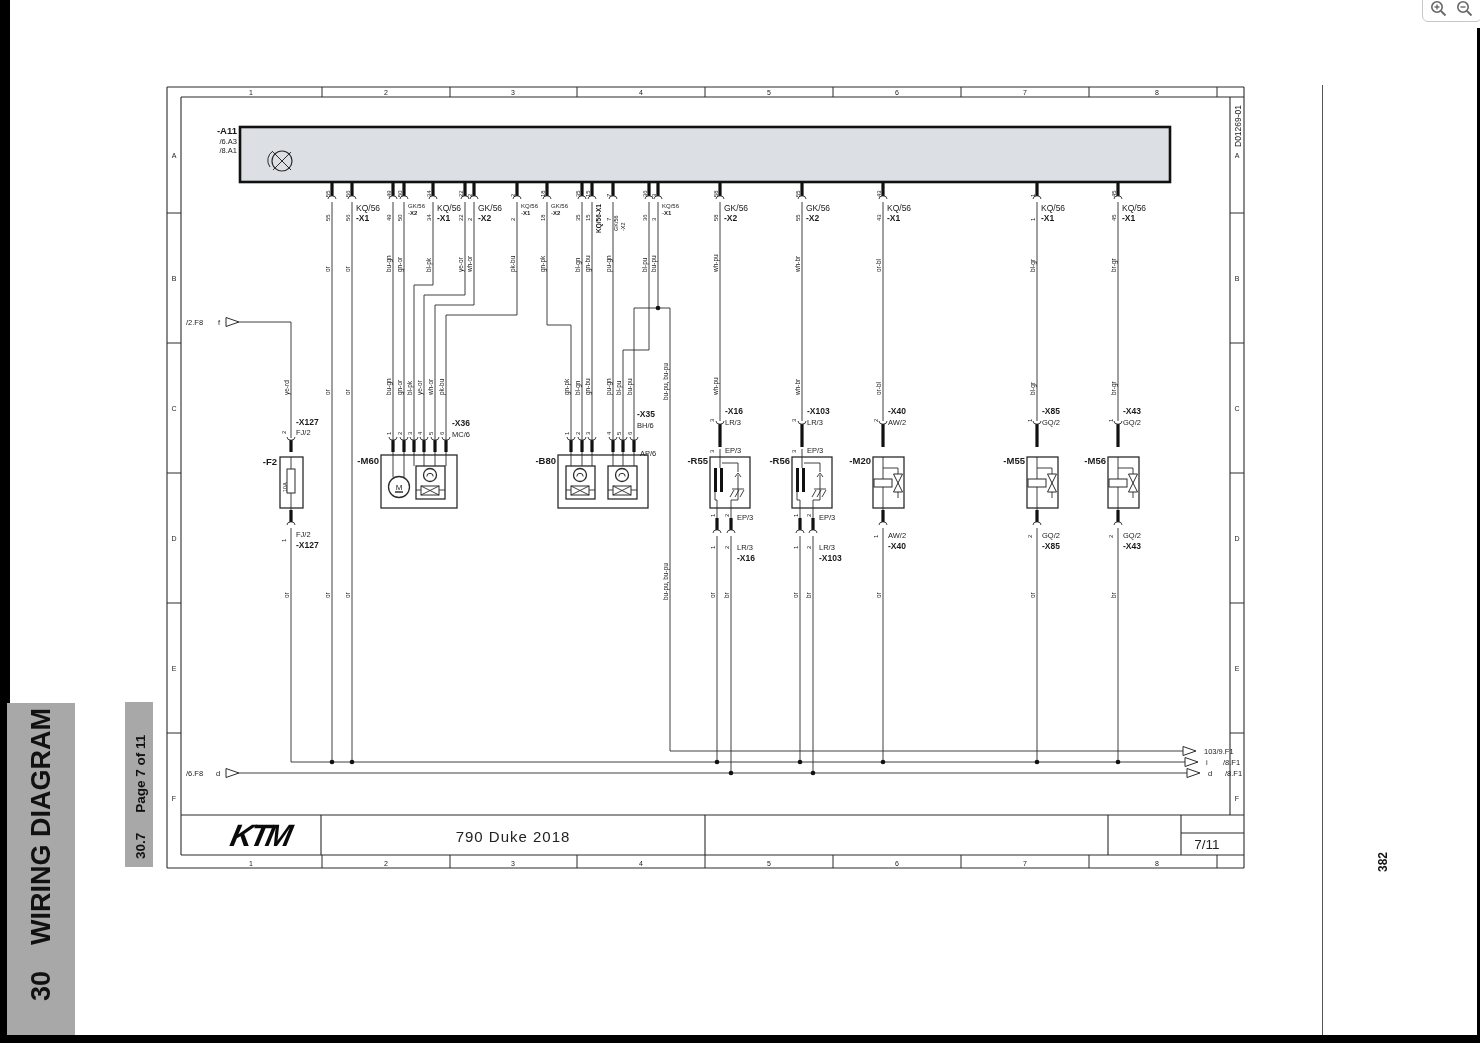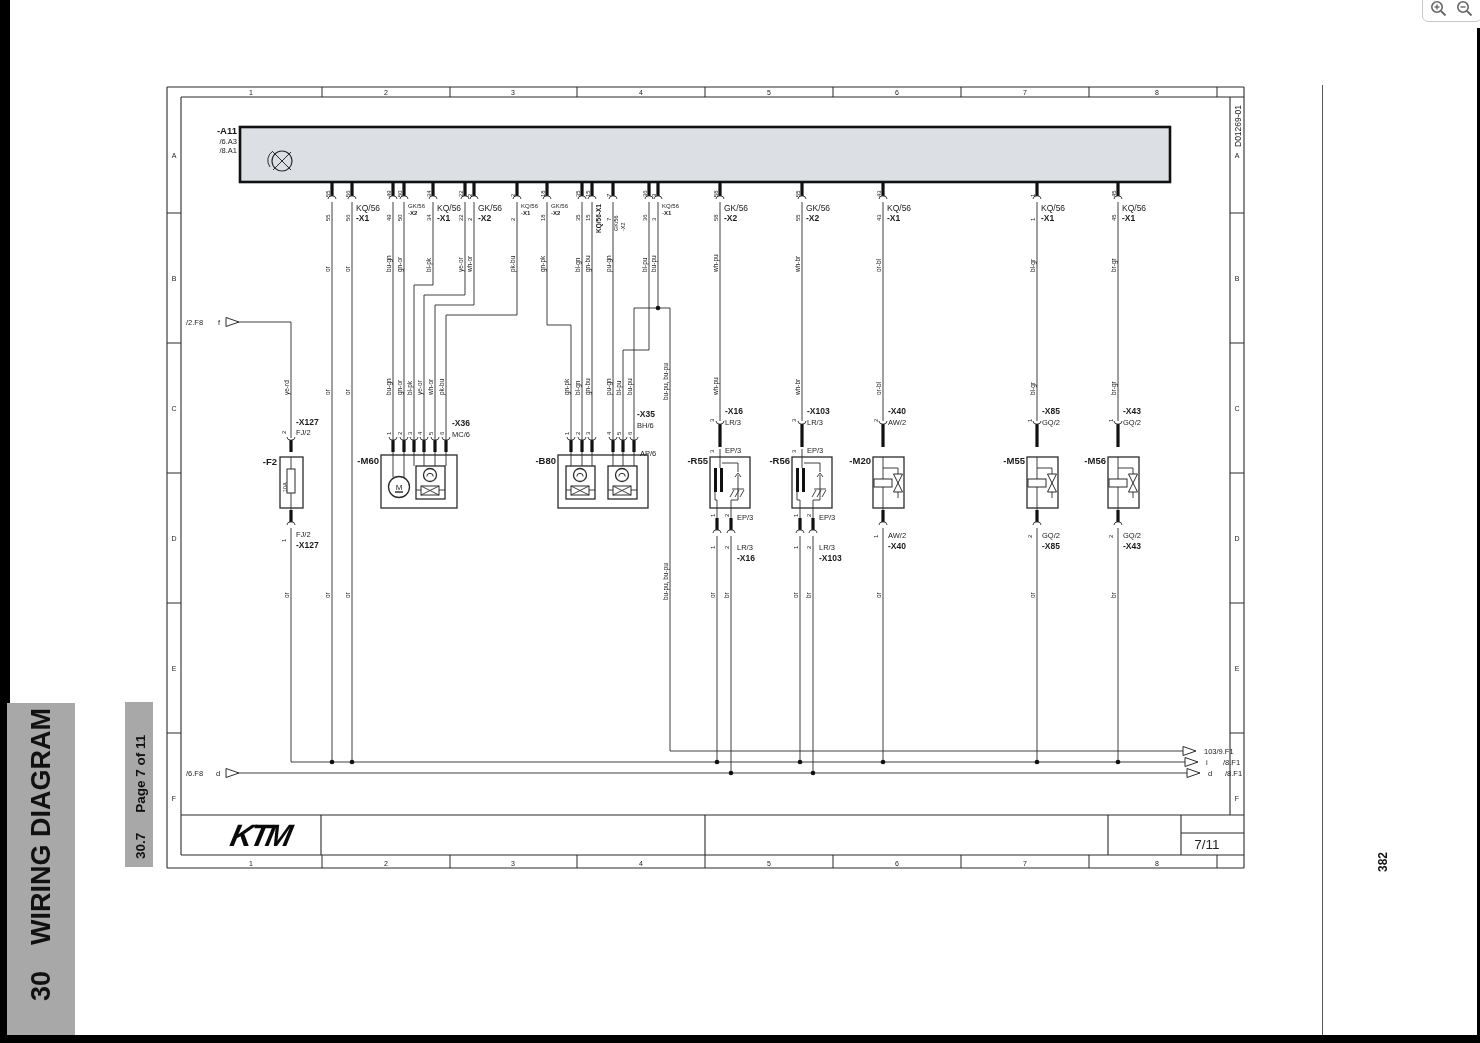--- a/index.html
+++ b/index.html
@@ -551,20 +551,21 @@
         <text x="1208" y="776" font-size="7.5px" fill="#1a1a1a" font-family="&quot;Liberation Sans&quot;,&quot;DejaVu Sans&quot;,sans-serif">d</text>
         <text x="1225" y="776" font-size="7.5px" fill="#1a1a1a" font-family="&quot;Liberation Sans&quot;,&quot;DejaVu Sans&quot;,sans-serif">/8.F1</text>
         <text x="1241" y="147" font-size="8.5px" fill="#1a1a1a" font-family="&quot;Liberation Sans&quot;,&quot;DejaVu Sans&quot;,sans-serif" transform="rotate(-90 1241 147)">D01269-01</text>
         <text x="668" y="400" font-size="6.5px" fill="#1a1a1a" font-family="&quot;Liberation Sans&quot;,&quot;DejaVu Sans&quot;,sans-serif" transform="rotate(-90 668 400)">bu-pu, bu-pu</text>
         <text x="668" y="600" font-size="6.5px" fill="#1a1a1a" font-family="&quot;Liberation Sans&quot;,&quot;DejaVu Sans&quot;,sans-serif" transform="rotate(-90 668 600)">bu-pu, bu-pu</text>
         <text x="399" y="490" font-size="8px" fill="#1a1a1a" font-family="&quot;Liberation Sans&quot;,&quot;DejaVu Sans&quot;,sans-serif" text-anchor="middle">M</text>
         <polyline points="395,492 403,492" fill="none" stroke="#2b2b2b" stroke-width="1"></polyline>
       </svg></div>
 
   <div id="brand">KTM</div>
+  <div id="model">790 Duke 2018</div>
   <div id="sheet">7/11</div>
 
   <div id="zoomtools">
     <svg class="zbtn" viewBox="0 0 20 20">
       <circle cx="8" cy="8" r="5.2" fill="none" stroke="#666" stroke-width="1.6"></circle>
       <line x1="12" y1="12" x2="16.5" y2="16.5" stroke="#666" stroke-width="1.8"></line>
       <line x1="5.5" y1="8" x2="10.5" y2="8" stroke="#666" stroke-width="1.4"></line>
       <line x1="8" y1="5.5" x2="8" y2="10.5" stroke="#666" stroke-width="1.4"></line>
     </svg>
     <svg class="zbtn" viewBox="0 0 20 20">

